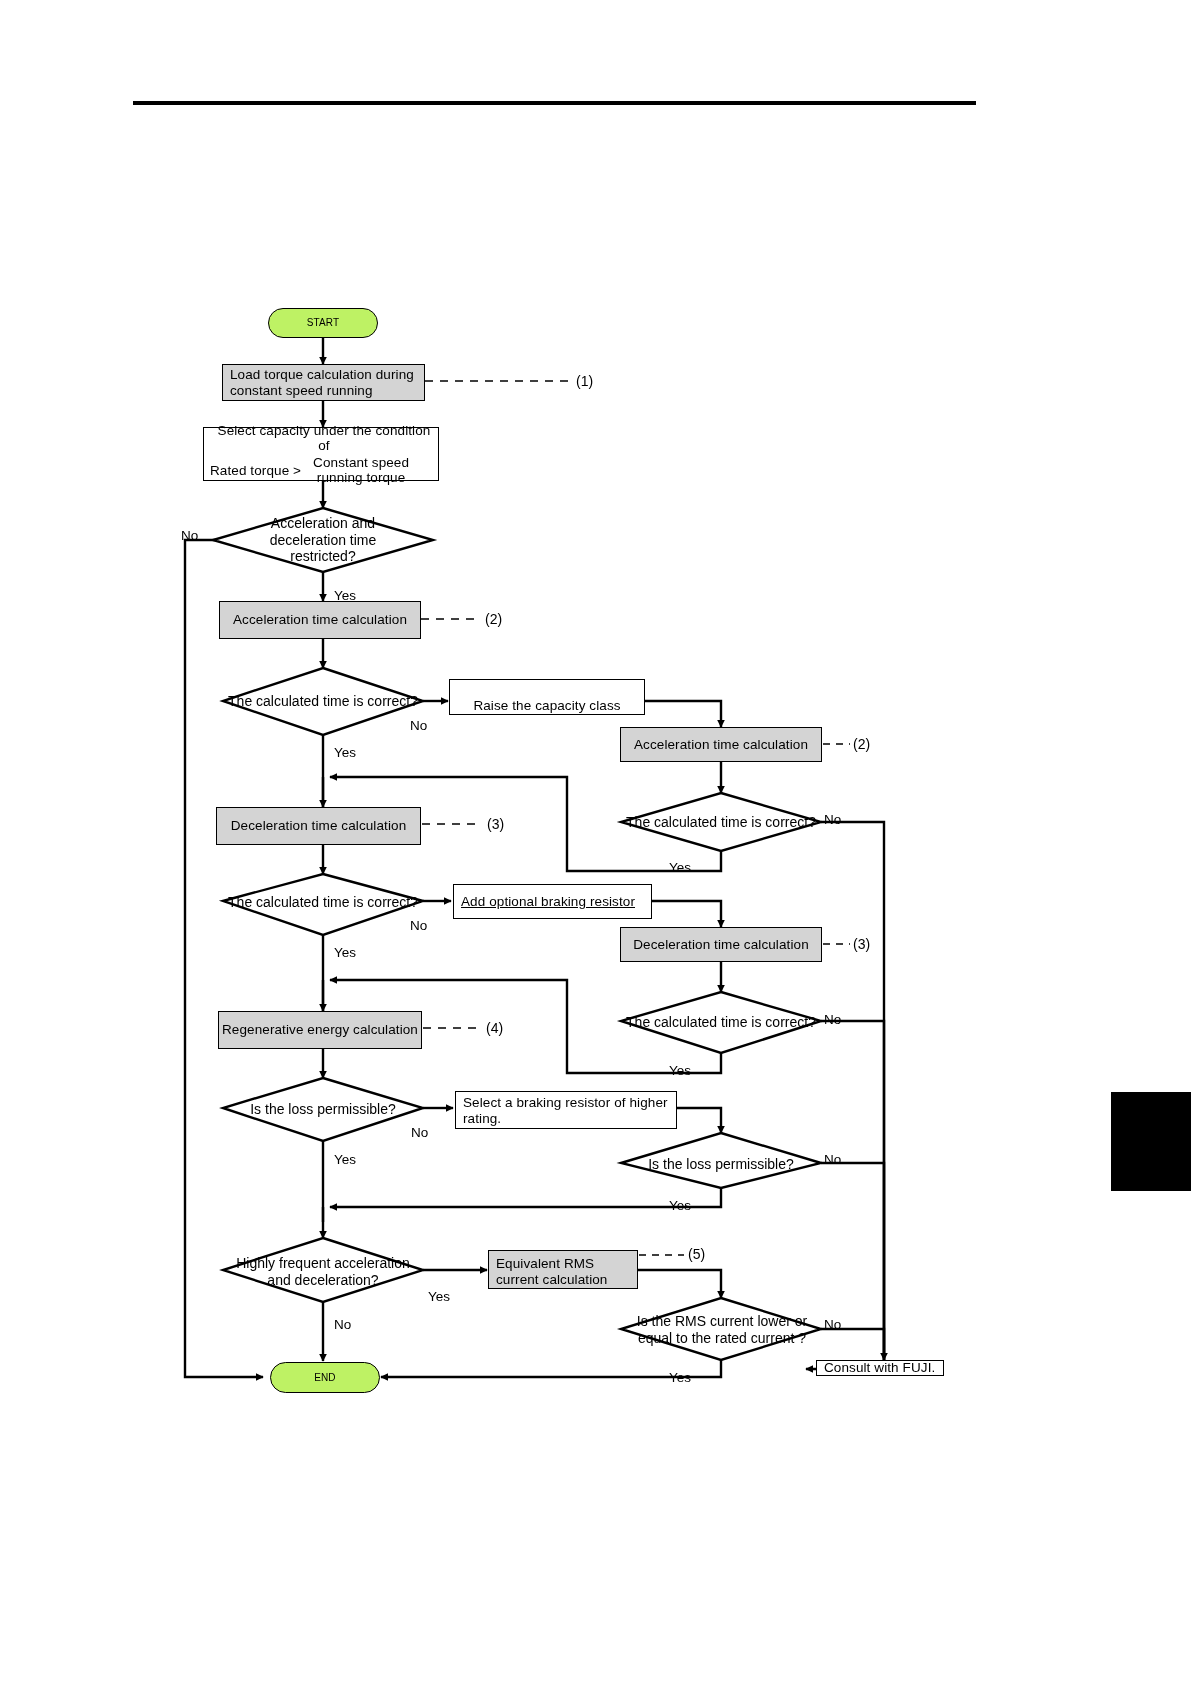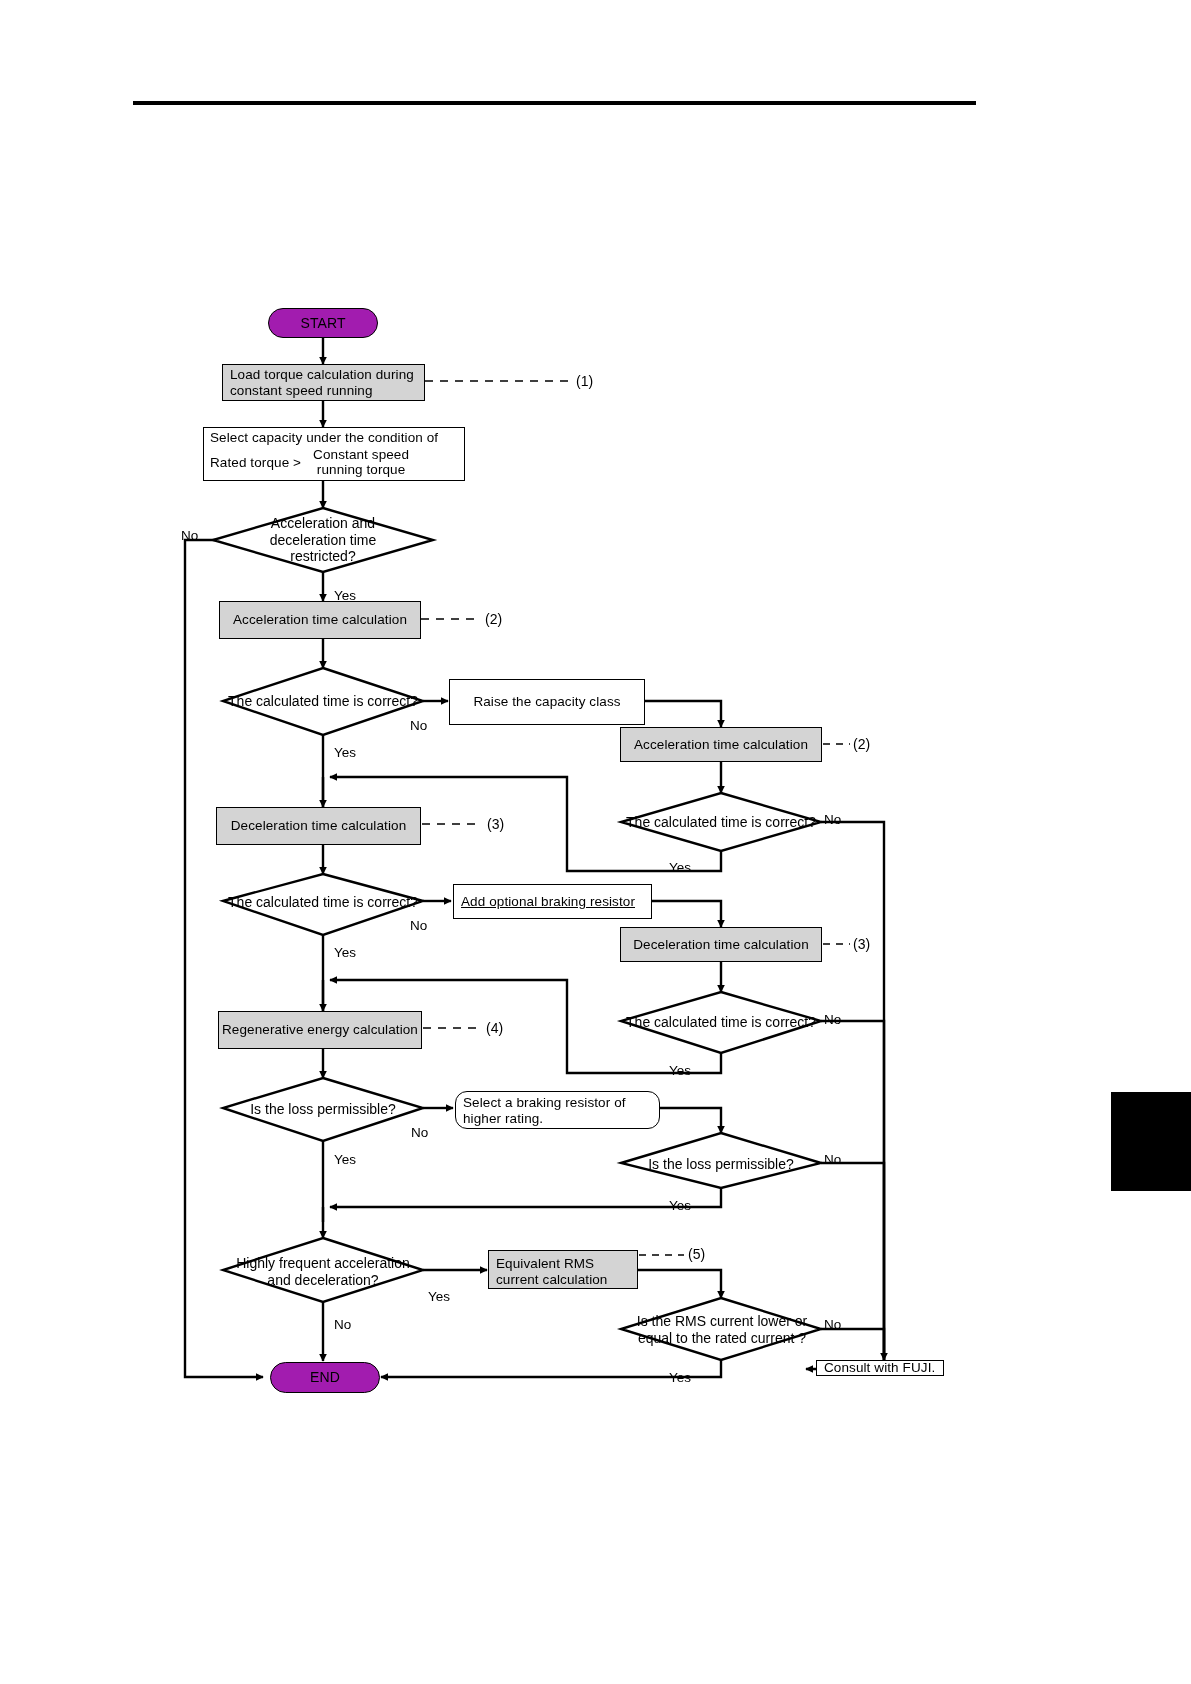--- a/index.html
+++ b/index.html
@@ -61,23 +61,23 @@
   .proc.shaded {
     background: #d4d4d4;
   }
   .proc.leftal {
     justify-content: flex-start;
     text-align: left;
     padding-left: 7px;
   }
   .term {
     border: 1.8px solid #000;
-    background: #a21caf;
+    background: #bef264;
     border-radius: 999px;
-    font-size: 14px;
+    font-size: 10px;
   }
   .diamond-label {
     position: absolute;
     display: flex;
     align-items: center;
     justify-content: center;
     text-align: center;
     font-size: 14px;
     line-height: 1.18;
     pointer-events: none;
@@ -193,21 +193,21 @@
   </div>
 
   <div class="node proc shaded leftal" style="left:222px;top:364px;width:203px;height:37px;justify-content:center;">
     <span>Load torque calculation during constant speed running</span>
   </div>
   <div class="ref-label" style="left:576px;top:373px;">(1)</div>
   <svg style="position:absolute;left:425px;top:374px;width:152px;height:14px;">
     <line x1="0" y1="7" x2="148" y2="7" stroke="#000" stroke-width="1.6" stroke-dasharray="8,7"></line>
   </svg>
 
-  <div class="node proc" style="left:203px;top:427px;width:262px;height:54px;flex-direction:column;justify-content:center;align-items:flex-start;padding-left:6px;">
+  <div class="node proc" style="left:203px;top:427px;width:236px;height:54px;flex-direction:column;justify-content:center;align-items:flex-start;padding-left:6px;">
     <span style="display:block;">Select capacity under the condition of</span>
     <span style="display:flex;align-items:center;gap:8px;margin-top:2px;">
       <span>Rated torque  &gt;</span>
       <span style="line-height:1.08;text-align:center;width:104px;display:inline-block;">Constant speed running torque</span>
     </span>
   </div>
 
   <div class="diamond-label" style="left:243px;top:515px;width:160px;height:50px;">
     <span>Acceleration and deceleration time restricted?</span>
   </div>
@@ -221,21 +221,21 @@
   <svg style="position:absolute;left:421px;top:612px;width:62px;height:14px;">
     <line x1="0" y1="7" x2="58" y2="7" stroke="#000" stroke-width="1.6" stroke-dasharray="8,7"></line>
   </svg>
 
   <div class="diamond-label" style="left:228px;top:689px;width:190px;height:24px;">
     <span>The calculated time is correct?</span>
   </div>
   <div class="edge-label" style="left:410px;top:706px;">No</div>
   <div class="edge-label" style="left:334px;top:733px;">Yes</div>
 
-  <div class="node proc" style="left:449px;top:679px;width:196px;height:46px;">
+  <div class="node proc" style="left:449px;top:679px;width:196px;height:36px;align-items:flex-end;">
     <span>Raise the capacity class</span>
   </div>
 
   <div class="node proc shaded" style="left:620px;top:727px;width:202px;height:35px;">
     <span>Acceleration time calculation</span>
   </div>
   <div class="ref-label" style="left:853px;top:736px;">(2)</div>
   <svg style="position:absolute;left:823px;top:737px;width:30px;height:14px;">
     <line x1="0" y1="7" x2="27" y2="7" stroke="#000" stroke-width="1.6" stroke-dasharray="7,6"></line>
   </svg>
@@ -285,21 +285,21 @@
   <svg style="position:absolute;left:423px;top:1021px;width:62px;height:14px;">
     <line x1="0" y1="7" x2="59" y2="7" stroke="#000" stroke-width="1.6" stroke-dasharray="8,7"></line>
   </svg>
 
   <div class="diamond-label" style="left:243px;top:1097px;width:160px;height:24px;">
     <span>Is the loss permissible?</span>
   </div>
   <div class="edge-label" style="left:411px;top:1113px;">No</div>
   <div class="edge-label" style="left:334px;top:1140px;">Yes</div>
 
-  <div class="node proc leftal" style="left:455px;top:1091px;width:205px;height:38px;align-items:flex-start;padding-top:3px;border-radius:12px;">
+  <div class="node proc leftal" style="left:455px;top:1091px;width:222px;height:38px;align-items:flex-start;padding-top:3px;">
     <span style="display:block;line-height:1.2;">Select a braking resistor of higher rating.</span>
   </div>
 
   <div class="diamond-label" style="left:641px;top:1152px;width:160px;height:24px;">
     <span>Is the loss permissible?</span>
   </div>
   <div class="edge-label" style="left:824px;top:1140px;">No</div>
   <div class="edge-label" style="left:669px;top:1186px;">Yes</div>
 
   <div class="diamond-label" style="left:233px;top:1255px;width:180px;height:34px;">

